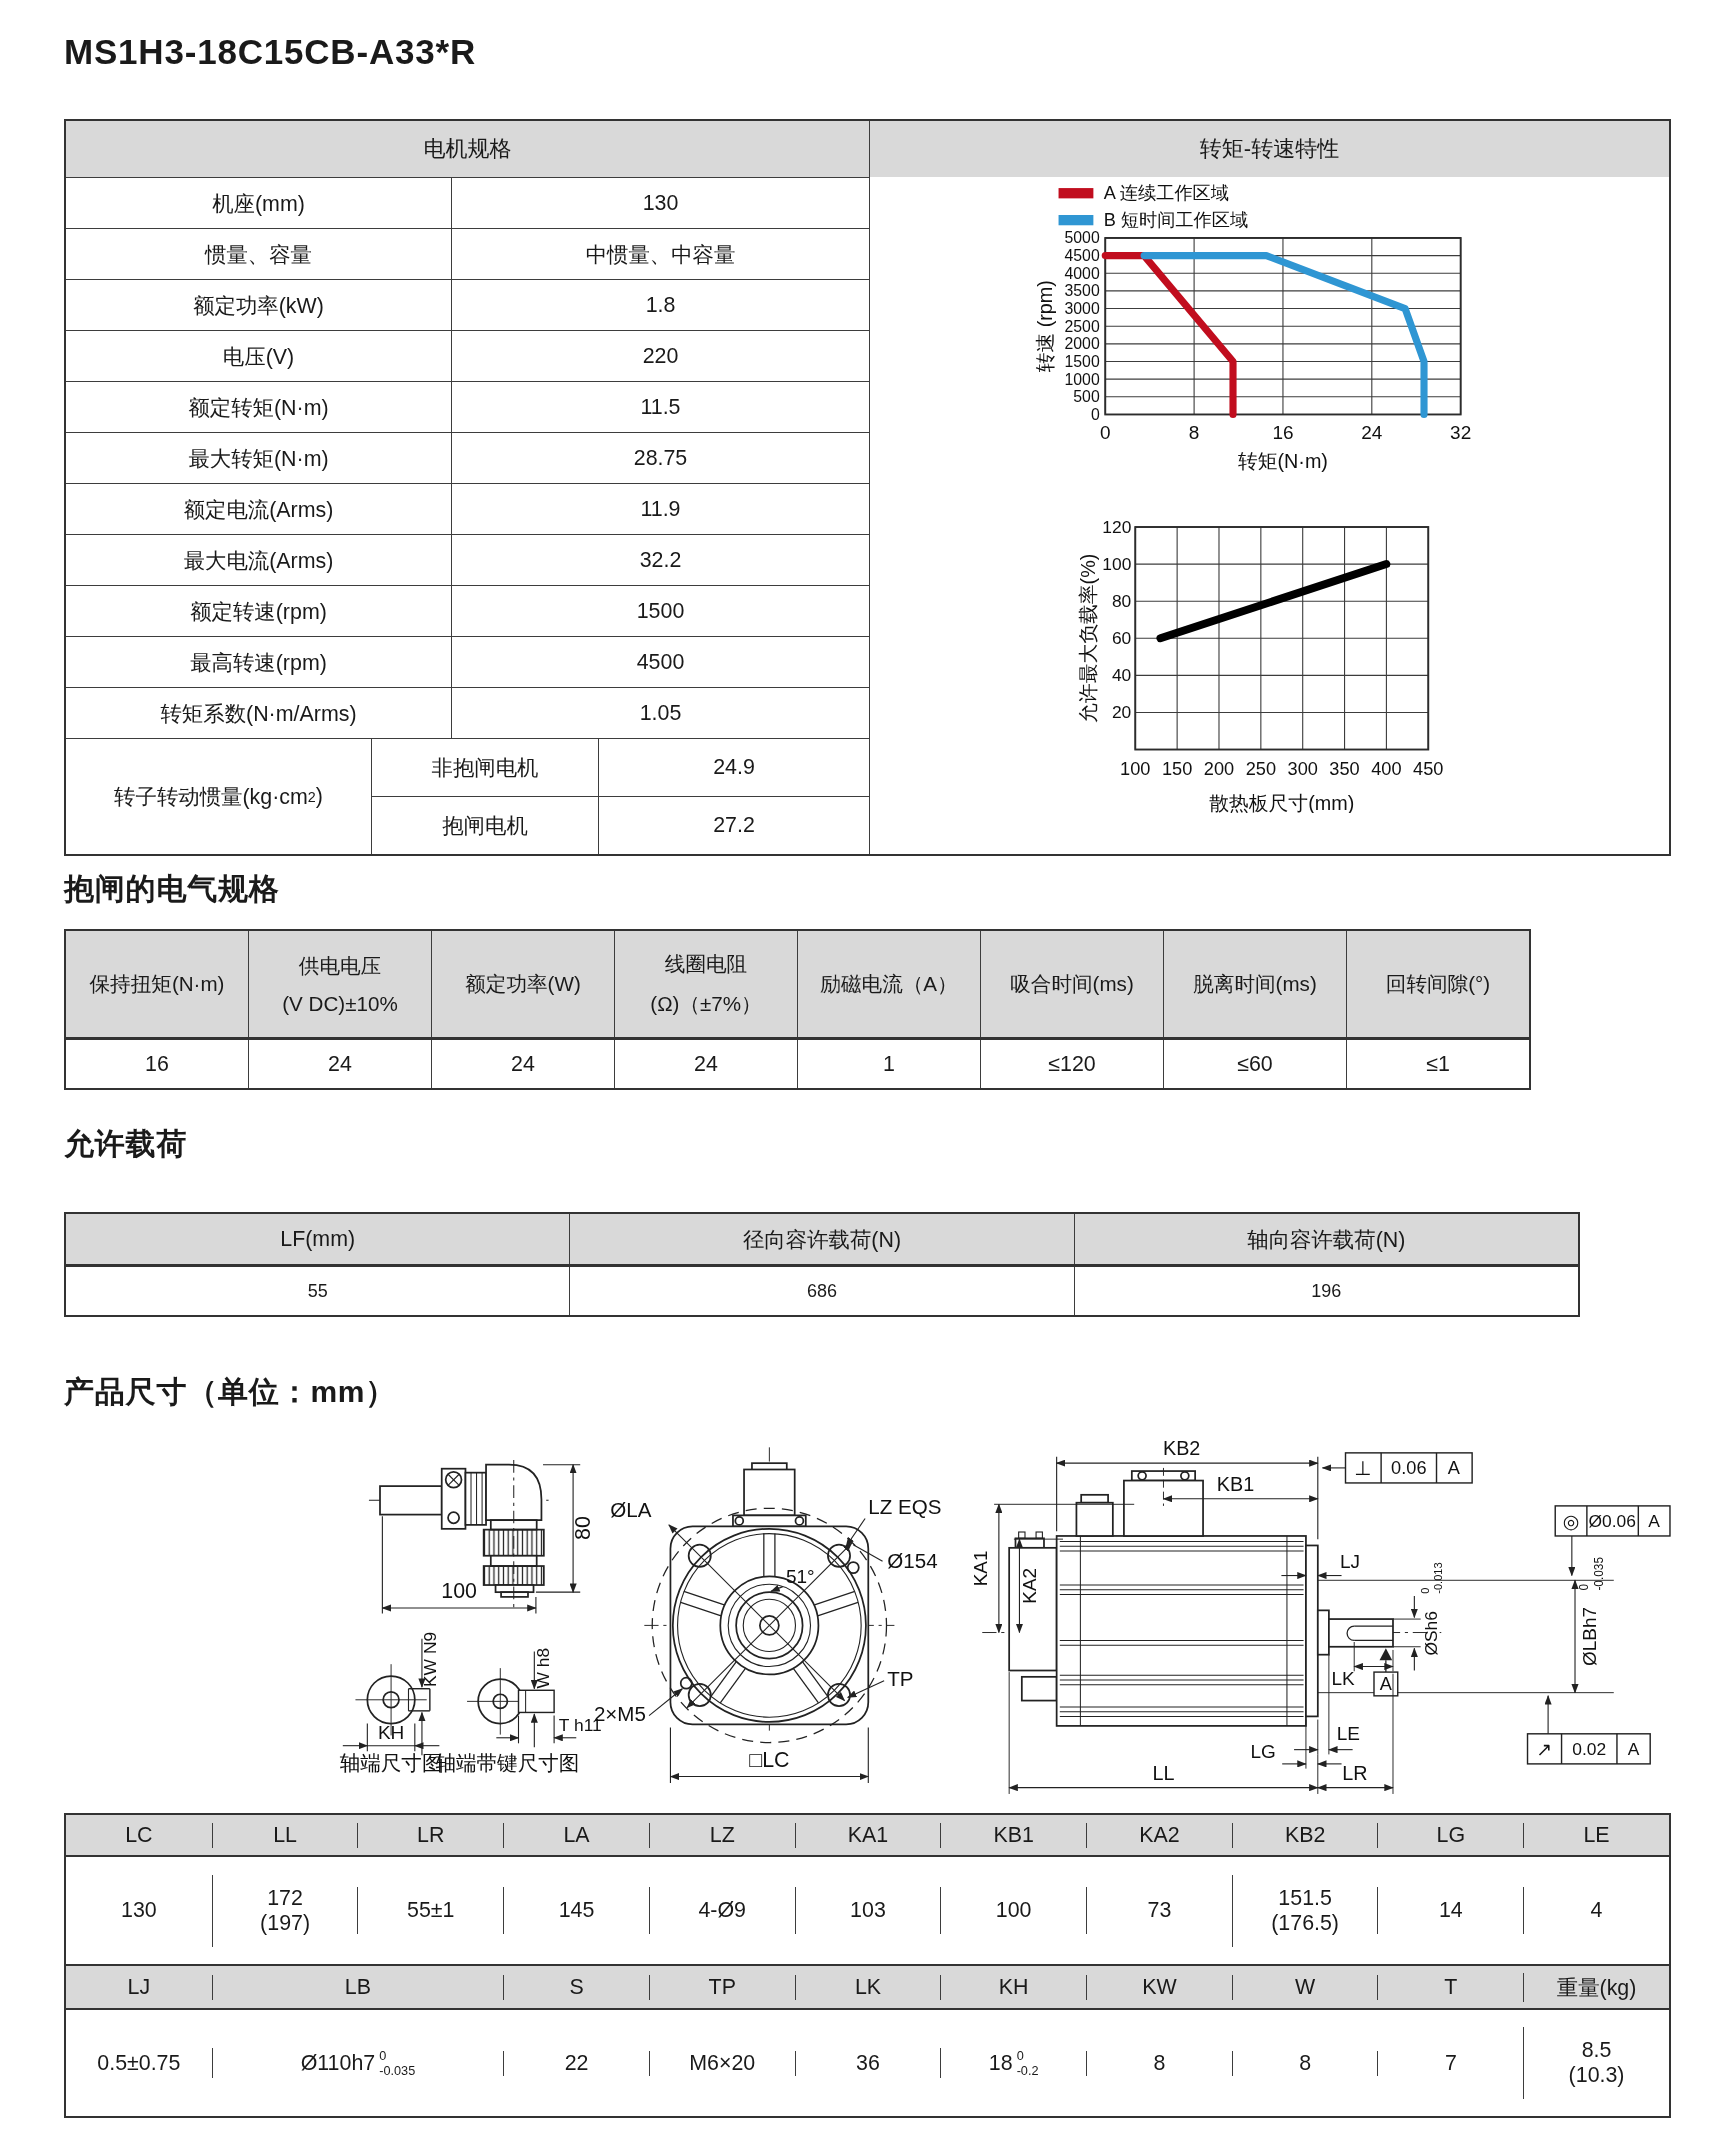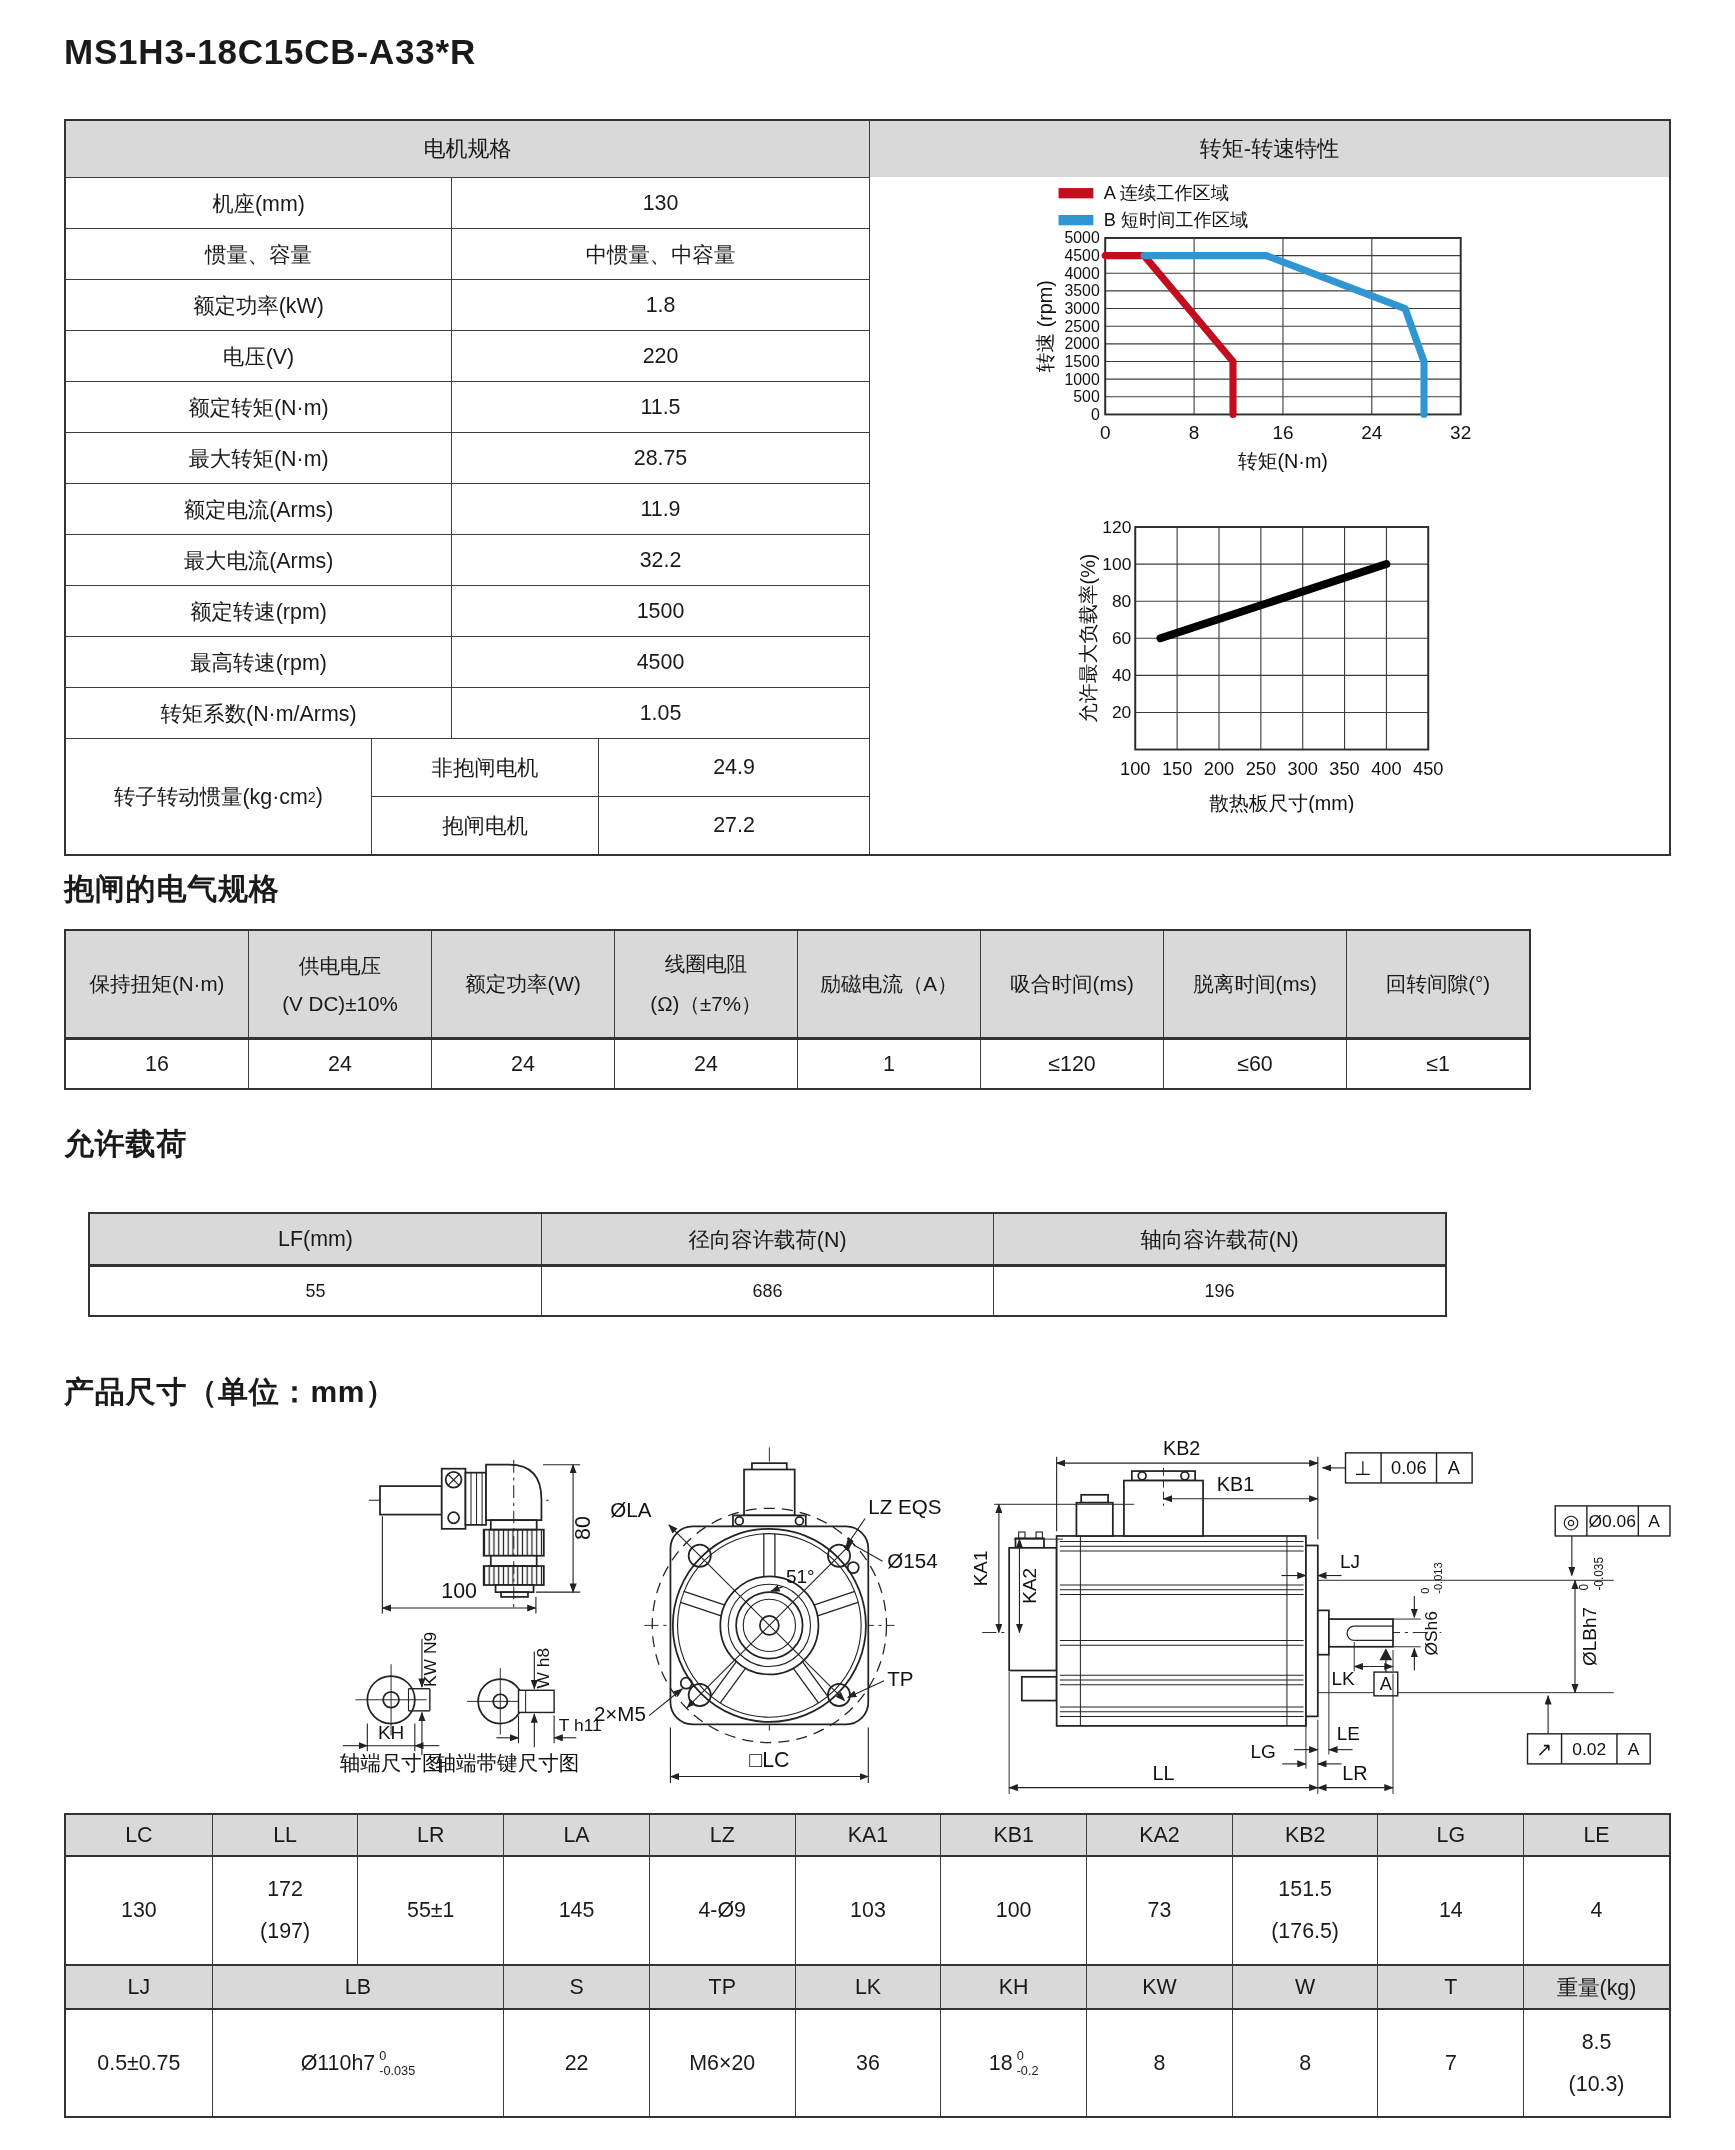--- a/index.html
+++ b/index.html
@@ -37,29 +37,29 @@
 
   
   #brakeTable{left:64px;top:929px;width:1467px;border:2px solid #333;box-sizing:border-box;}
   #brake-head{display:flex;height:106px;background:var(--hdr);}
   .bth{flex:1;display:flex;flex-direction:column;align-items:center;justify-content:center;gap:12.7px;font-size:20.6px;box-sizing:border-box;}
   .bth + .bth, .btd + .btd, .lth + .lth, .ltd + .ltd{border-left:1.6px solid var(--bc);}
   #brake-vals{display:flex;height:48px;border-top:3.2px solid #333;}
   .btd{flex:1;display:flex;align-items:center;justify-content:center;font-size:21.4px;box-sizing:border-box;}
 
   
-  #loadTable{left:64px;top:1212px;width:1359px;border:2px solid #333;box-sizing:border-box;margin-left:24px;}
+  #loadTable{left:64px;top:1212px;width:1516px;border:2px solid #333;box-sizing:border-box;}
   #load-head{display:flex;height:50px;background:var(--hdr);}
   .lth{flex:1;display:flex;align-items:center;justify-content:center;font-size:21.4px;box-sizing:border-box;}
   #load-vals{display:flex;height:48px;border-top:3.2px solid #333;}
   .ltd{flex:1;display:flex;align-items:center;justify-content:center;font-size:18px;box-sizing:border-box;}
 
   
   #dimTables{left:64px;top:1813px;width:1607px;border:2px solid #333;box-sizing:border-box;}
-  .drow{display:flex;box-sizing:border-box;}
+  .drow{display:flex;box-sizing:border-box;align-items:center;}
   #dimt1-head{height:40px;background:var(--hdr);}
   #dimt1-vals{height:109px;border-top:2.4px solid #333;}
   #dimt2-head{height:44px;background:var(--hdr);border-top:2.4px solid #333;}
   #dimt2-vals{height:108px;border-top:2.4px solid #333;}
   .dcell{display:flex;align-items:center;justify-content:center;font-size:21.4px;box-sizing:border-box;flex:0 0 auto;}
   .dcell + .dcell{border-left:1.6px solid var(--bc);}
   .dcell.ml{flex-direction:column;justify-content:space-around;padding:11px 0;}
   .tol{display:inline-flex;flex-direction:column;font-size:12.7px;line-height:1.15;margin-left:4px;text-align:left;transform:translateY(0.8px);}
 </style>
 </head>

